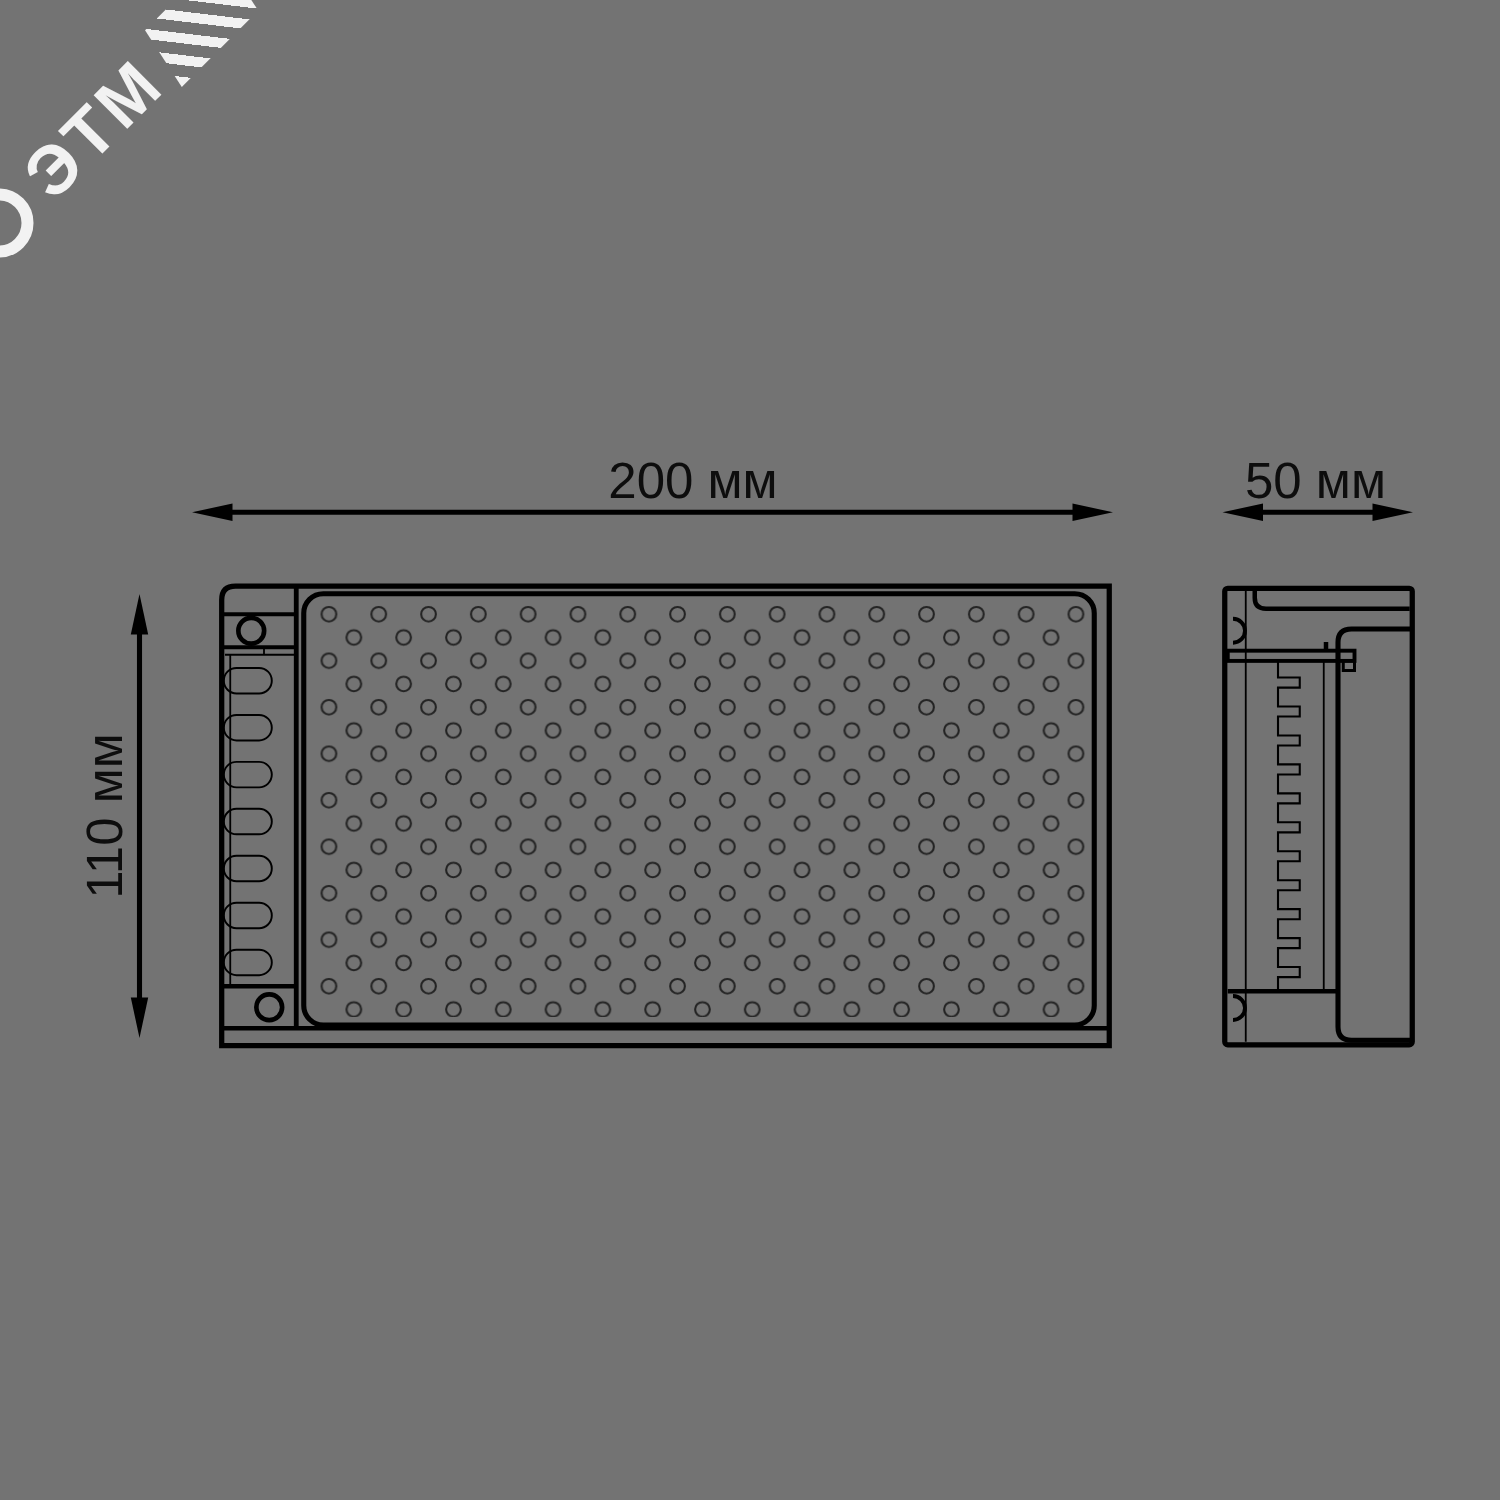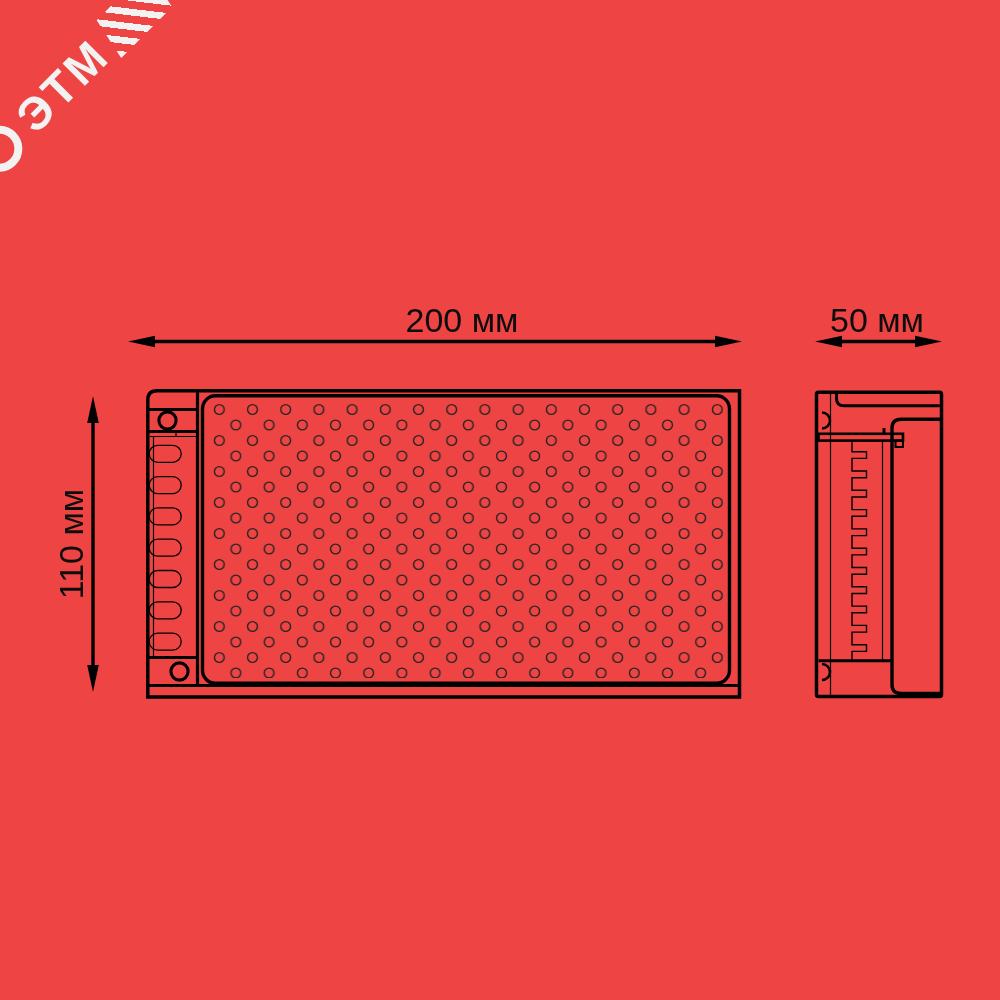--- a/index.html
+++ b/index.html
@@ -1,16 +1,16 @@
 <!DOCTYPE html>
 <html><head>
 <meta charset="utf-8">
 <style>
   html,body{margin:0;padding:0;background:#ffffff;}
-  .stage{position:relative;width:1000px;height:1000px;background:#ef4444;overflow:hidden;
+  .stage{position:relative;width:1000px;height:1000px;background:#737373;overflow:hidden;
          font-family:"Liberation Sans",sans-serif;}
   
   .watermark{position:absolute;left:-55px;top:45px;width:260px;height:56px;
              display:flex;align-items:center;gap:12px;
              transform:rotate(-45deg);color:#f2f2f2;pointer-events:none;}
   .wm-mark{width:30px;height:30px;border:8px solid #f2f2f2;border-radius:50%;flex:0 0 auto;}
   .wm-text{font-size:46px;font-weight:bold;letter-spacing:3px;line-height:1;}
   .wm-stripes{width:72px;height:44px;flex:0 0 auto;transform:skewX(-12deg);
               background:repeating-linear-gradient(45deg,#f2f2f2 0 6px,rgba(0,0,0,0) 6px 13px);}
   

